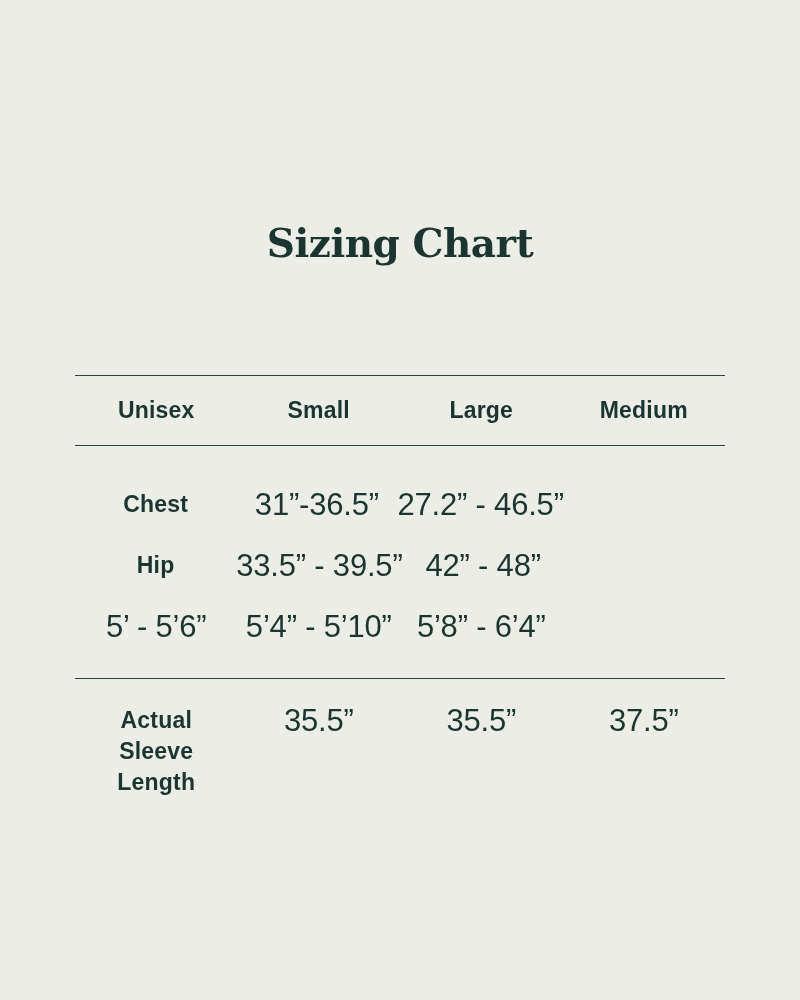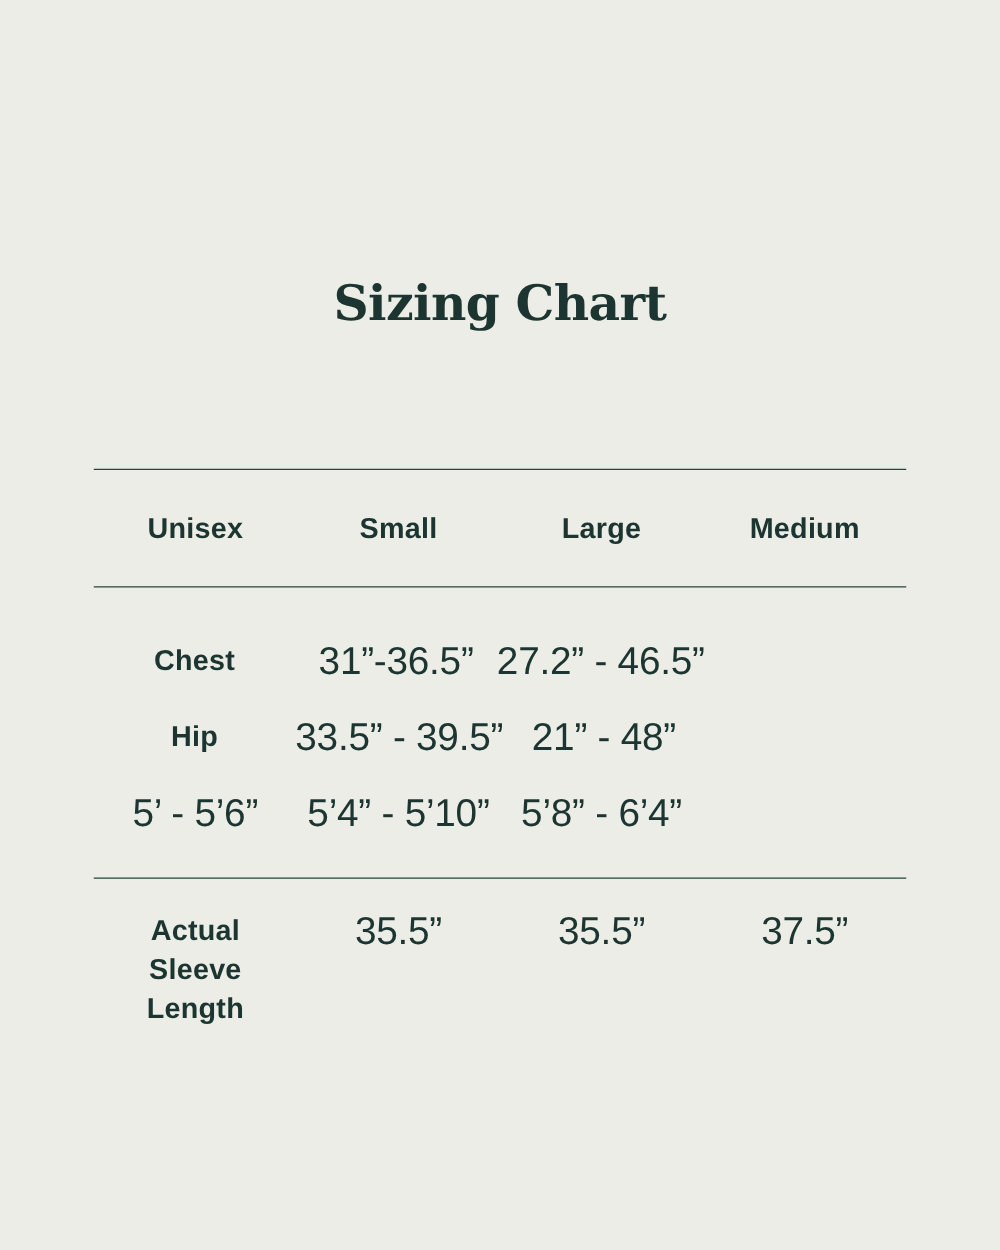--- a/index.html
+++ b/index.html
@@ -37,21 +37,21 @@
     width: 650px;
   }
 
   .grid-row {
     display: grid;
     grid-template-columns: repeat(4, 1fr);
     align-items: center;
   }
 
   .header-row {
-    height: 95px;
+    height: 71px;
     border-top: 1.5px solid #27453F;
     border-bottom: 1.5px solid #27453F;
   }
 
   .header-cell {
     text-align: center;
     font-weight: 700;
     font-size: 23px;
     letter-spacing: 0.2px;
   }
@@ -113,21 +113,21 @@
 
     <div class="grid-row body-row">
       <div class="row-label">Chest</div>
       <div class="cell-value">31”-36.5”</div>
       <div class="cell-value">27.2” - 46.5”</div>
     </div>
 
     <div class="grid-row body-row">
       <div class="row-label">Hip</div>
       <div class="cell-value">33.5” - 39.5”</div>
-      <div class="cell-value">21” - 48”</div>
+      <div class="cell-value">42” - 48”</div>
     </div>
 
     <div class="grid-row body-row">
       <div class="cell-value">5’ - 5’6”</div>
       <div class="cell-value">5’4” - 5’10”</div>
       <div class="cell-value">5’8” - 6’4”</div>
     </div>
 
   </div>
 

